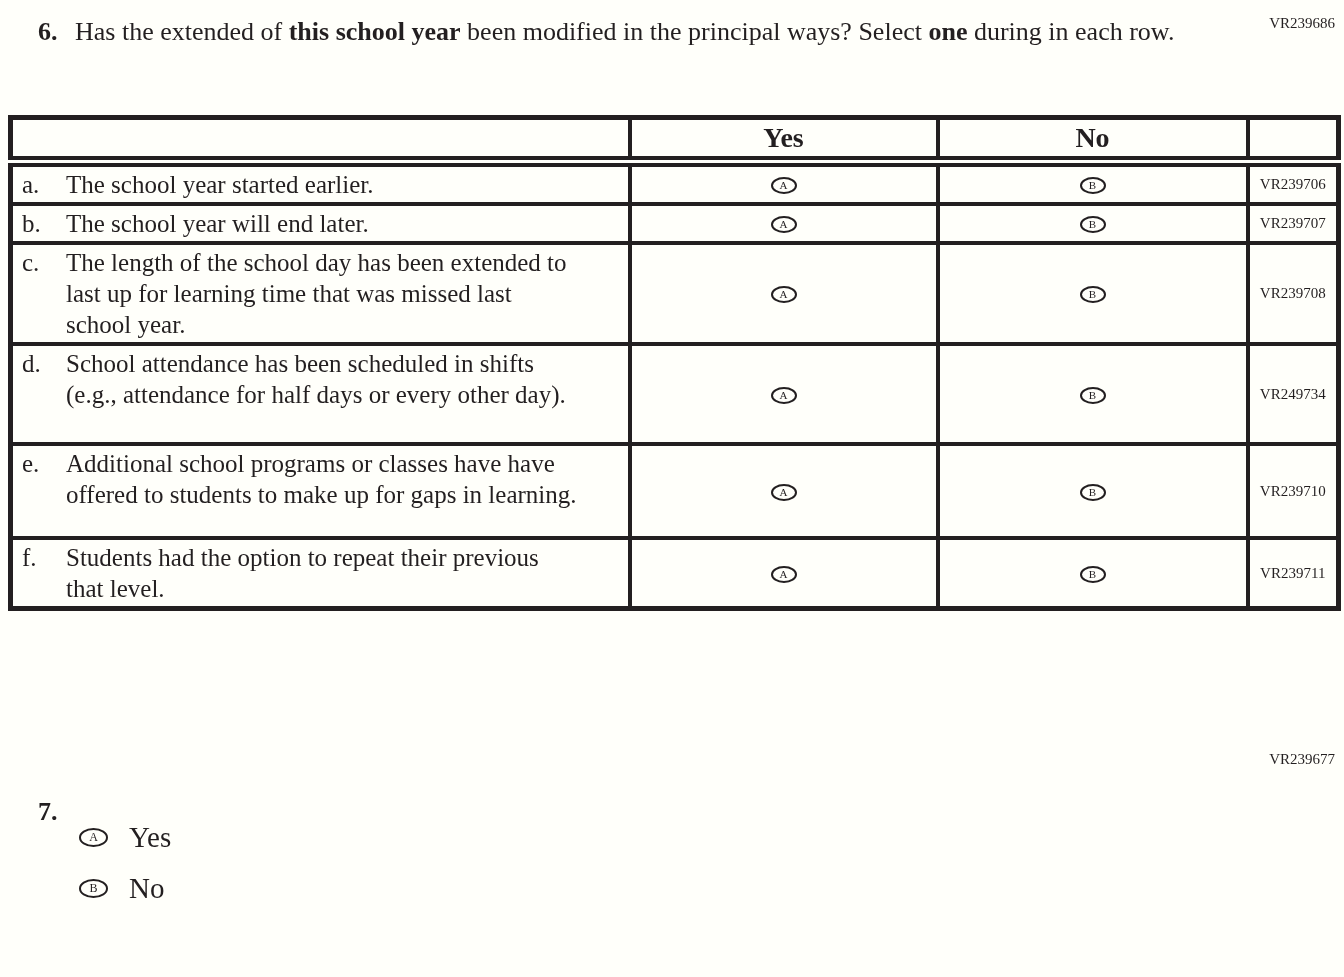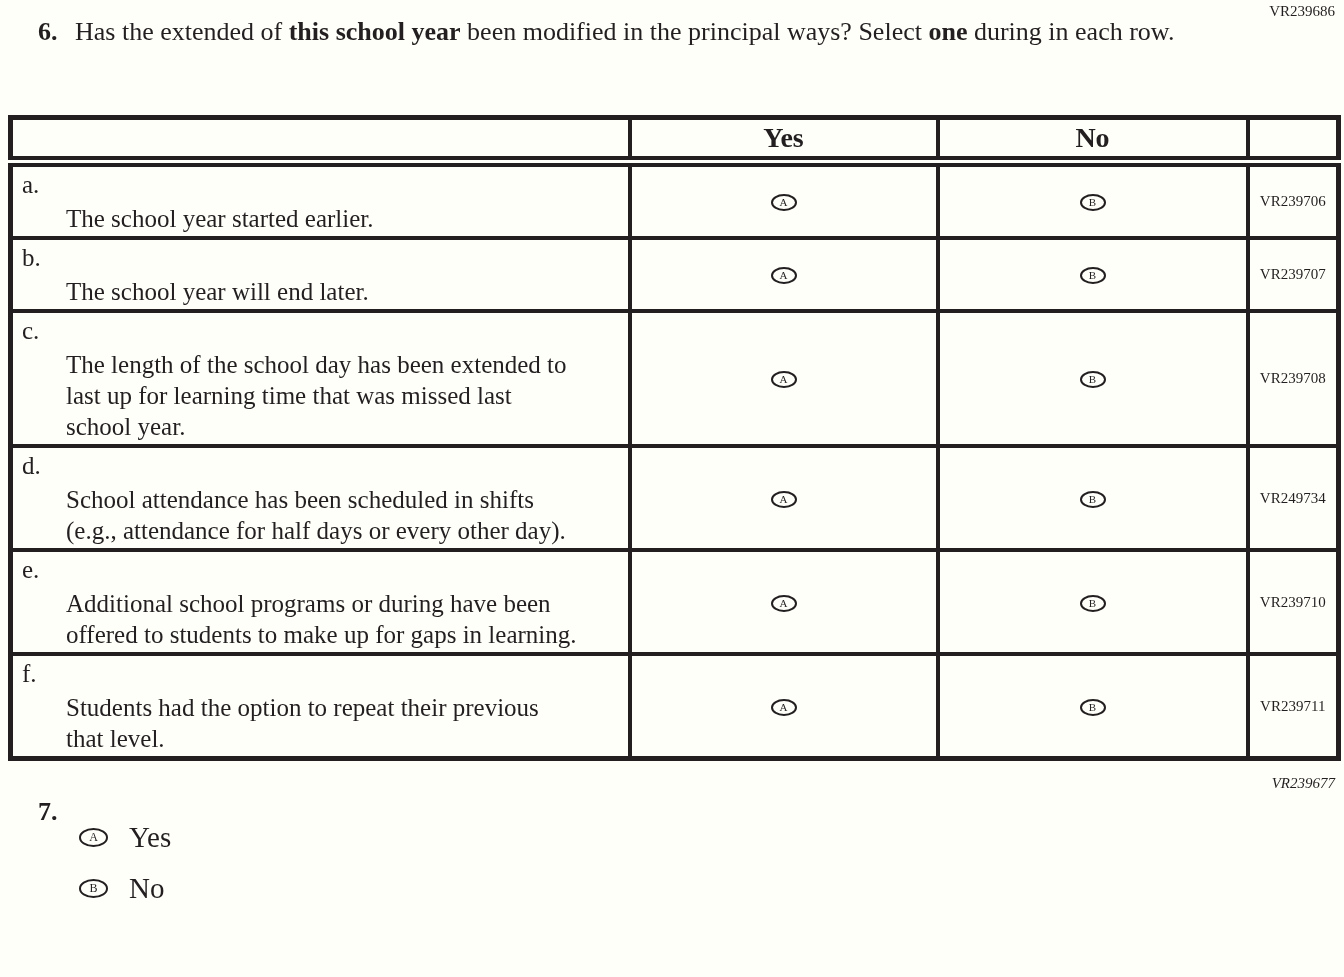--- a/index.html
+++ b/index.html
@@ -15,22 +15,22 @@
     color: #231f20;
     overflow: hidden;
   }
   .vr-code-float {
     position: absolute;
     right: 9px;
     font-size: 15px;
     letter-spacing: 0px;
     color: #231f20;
   }
-  .vr-top { top: 3px; }
-  .vr-bottom { top: 775px; font-style: italic; }
+  .vr-top { top: 15px; }
+  .vr-bottom { top: 751px; }
 
   
   .question {
     position: absolute;
     left: 38px;
     display: flex;
     align-items: flex-start;
   }
   .q6 { top: 16px; }
   .q7 { top: 796px; }
@@ -77,21 +77,21 @@
   tbody tr:nth-child(5) td { height: 90px; }
   tbody tr:nth-child(6) td { height: 62px; }
   td.stmt { vertical-align: top; }
   .stmt-flex {
     display: flex;
     padding: 2px 4px 2px 9px;
     font-size: 25px;
     line-height: 31px;
   }
   .row-letter { width: 44px; flex: 0 0 44px; }
-  .row-text { width: 512px; margin-top: 34px; }
+  .row-text { width: 512px; }
   td.opt { text-align: center; }
   td.code-cell {
     text-align: center;
     font-size: 15px;
     padding: 0 2px;
   }
 
   
   .bubble {
     display: inline-flex;
@@ -193,21 +193,21 @@
             </div>
           </td>
         <td class="opt"><span class="bubble">A</span></td>
         <td class="opt"><span class="bubble">B</span></td>
         <td class="code-cell">VR249734</td>
       </tr>
       <tr>
         <td class="stmt">
             <div class="stmt-flex">
               <span class="row-letter">e.</span>
-              <span class="row-text">Additional school programs or during have been offered to students to make up for gaps in learning.</span>
+              <span class="row-text">Additional school programs or classes have have offered to students to make up for gaps in learning.</span>
             </div>
           </td>
         <td class="opt"><span class="bubble">A</span></td>
         <td class="opt"><span class="bubble">B</span></td>
         <td class="code-cell">VR239710</td>
       </tr>
       <tr>
         <td class="stmt">
             <div class="stmt-flex">
               <span class="row-letter">f.</span>

